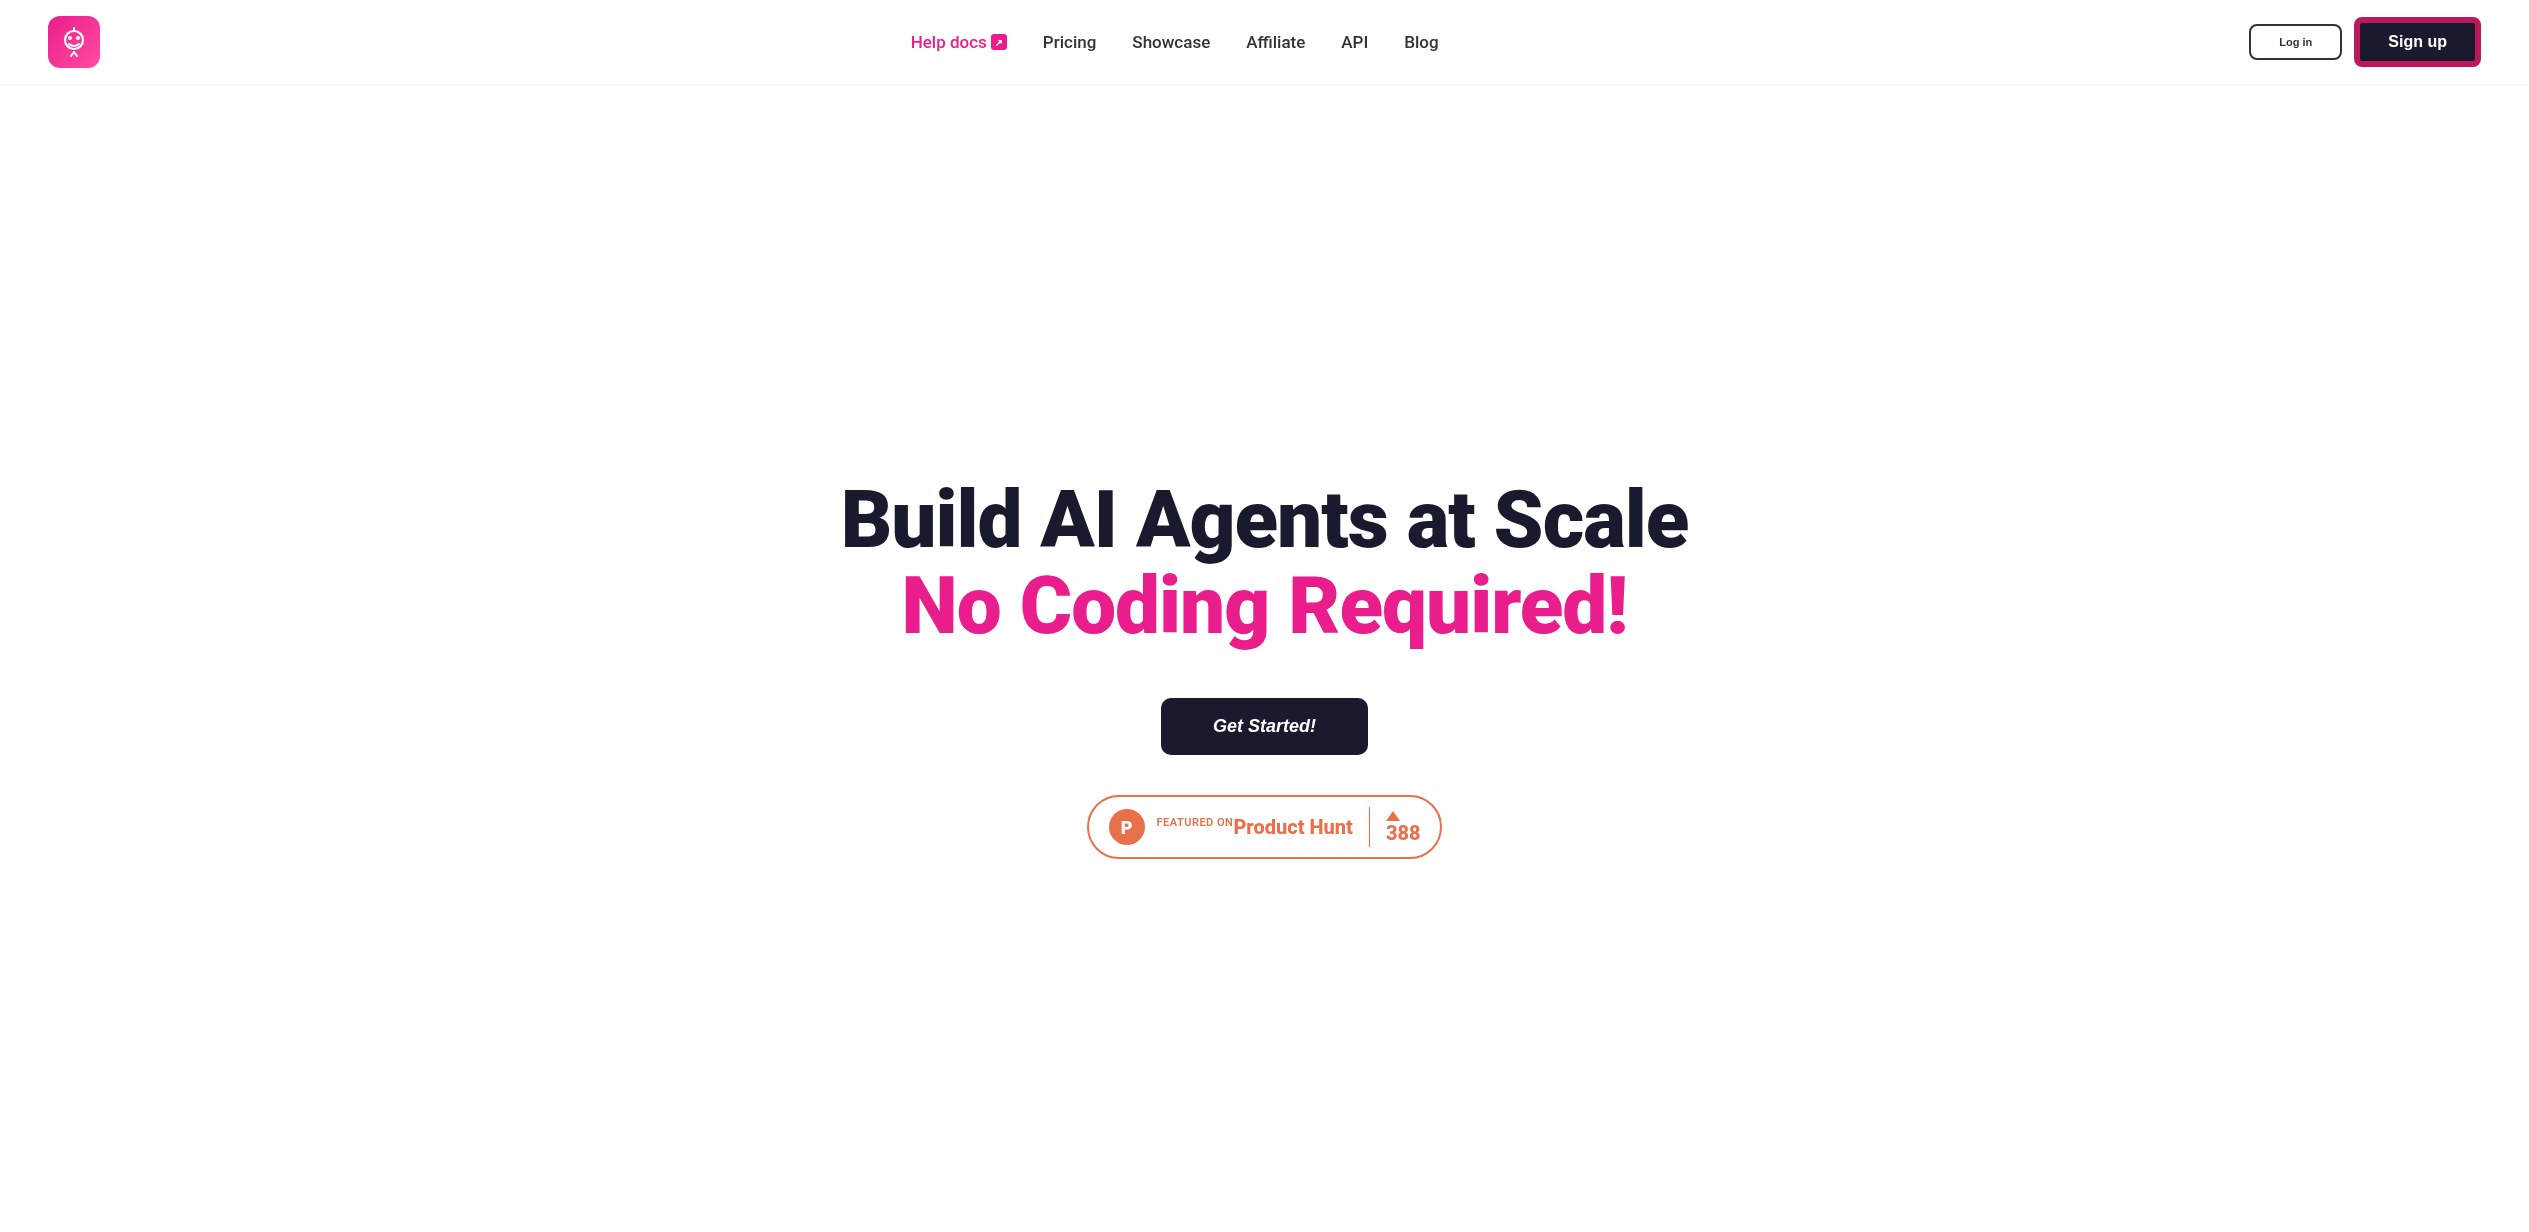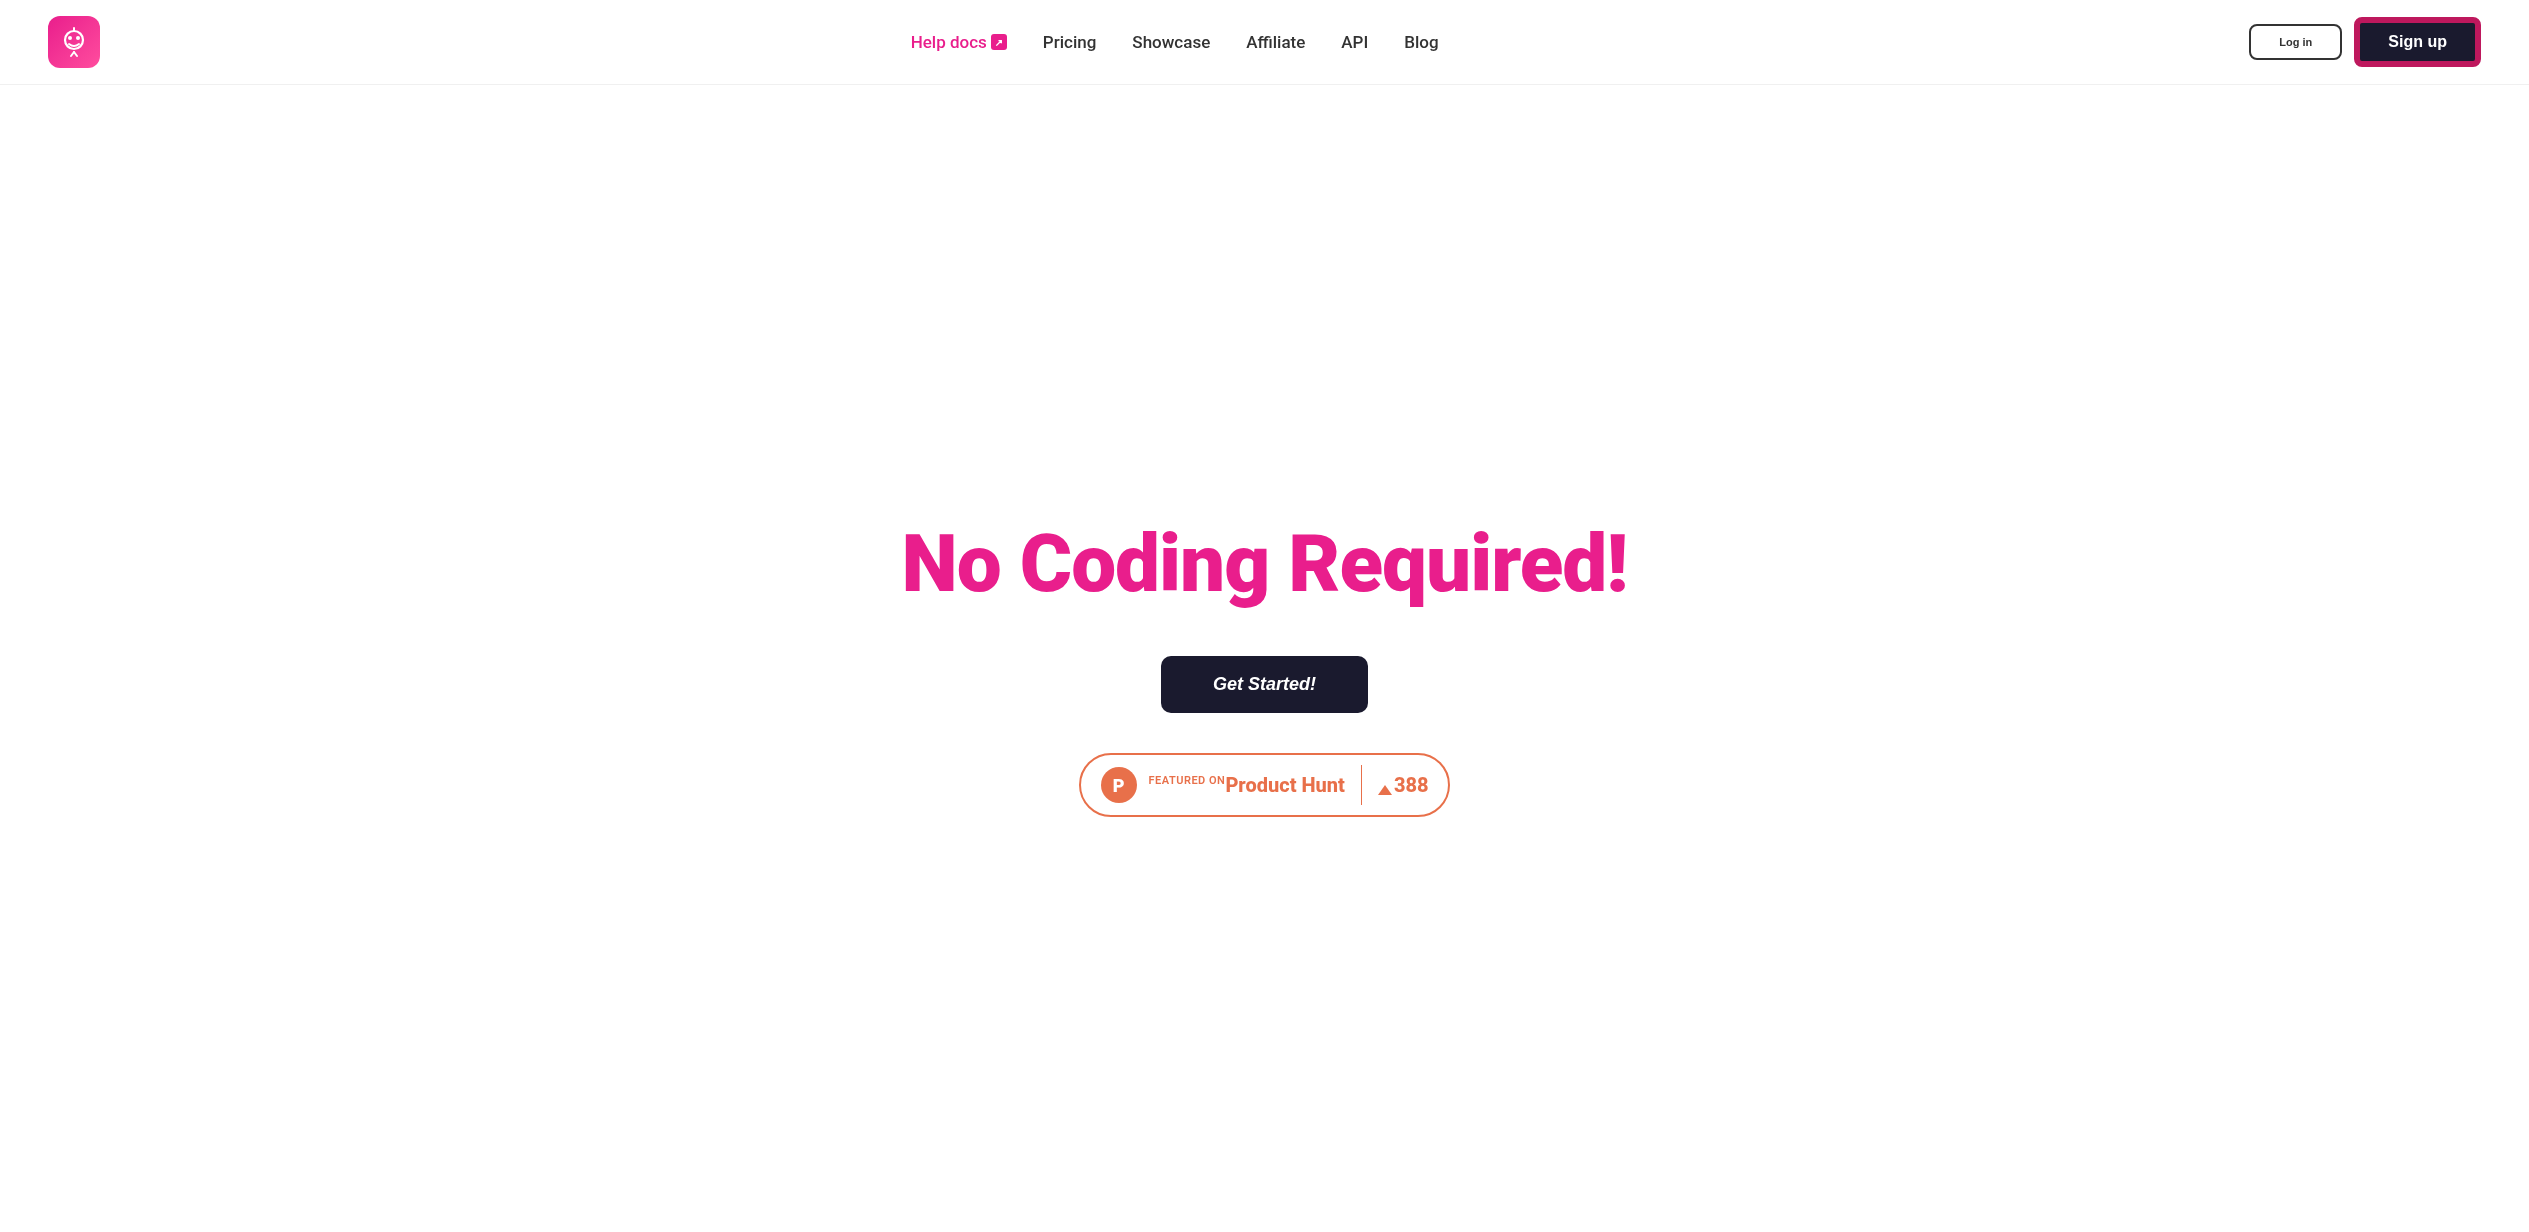--- a/index.html
+++ b/index.html
@@ -213,22 +213,22 @@
 
     .ph-divider {
       width: 1px;
       height: 40px;
       background: #e8704a;
       margin: 0 16px;
     }
 
     .ph-votes {
       display: flex;
-      flex-direction: row;
-      align-items: flex-end;
+      flex-direction: column;
+      align-items: flex-start;
       gap: 2px;
     }
 
     .ph-arrow {
       width: 0;
       height: 0;
       border-left: 7px solid transparent;
       border-right: 7px solid transparent;
       border-bottom: 10px solid #e8704a;
     }
@@ -273,20 +273,23 @@
   </ul>
 
   <div class="navbar-actions">
     <button class="btn-login">Log in</button>
     <button class="btn-signup">Sign up</button>
   </div>
 </nav>
 
 <section class="hero">
   <h1>
+    <span class="hero-title-dark">Build AI Agents at Scale</span>
+  </h1>
+  <h1>
     <span class="hero-title-pink">No Coding Required!</span>
   </h1>
 
 
   <button class="btn-get-started">Get Started!</button>
 
   <a href="#" class="product-hunt-badge">
     <div class="ph-logo">P</div>
     <div class="ph-text">
       <span class="ph-featured-label">FEATURED ON</span>

